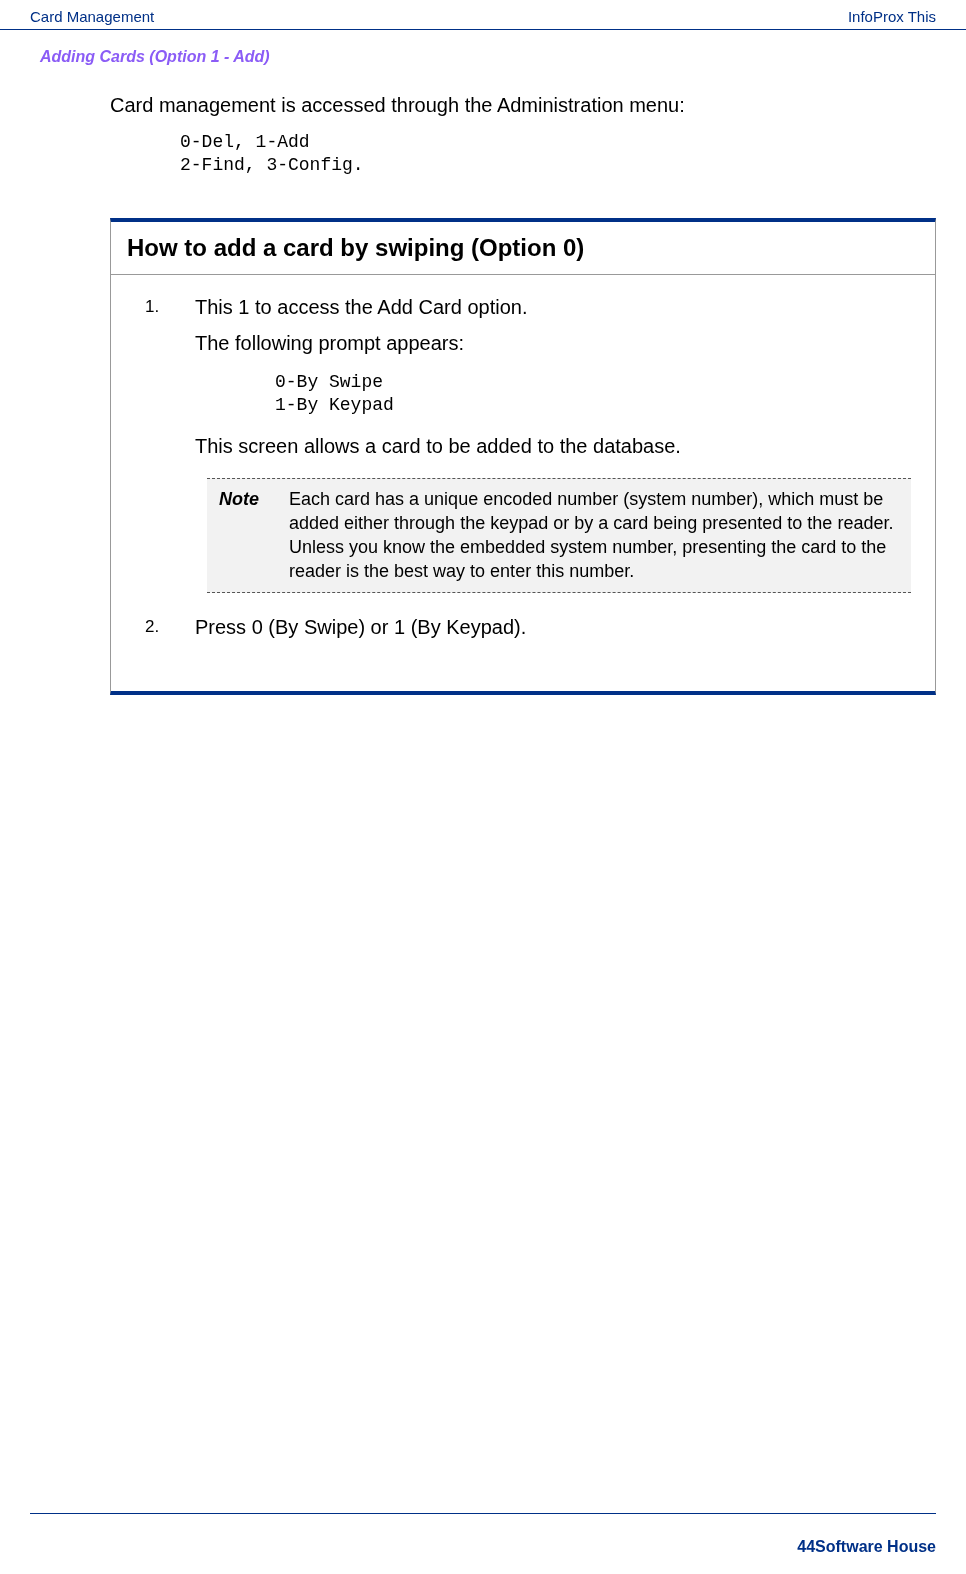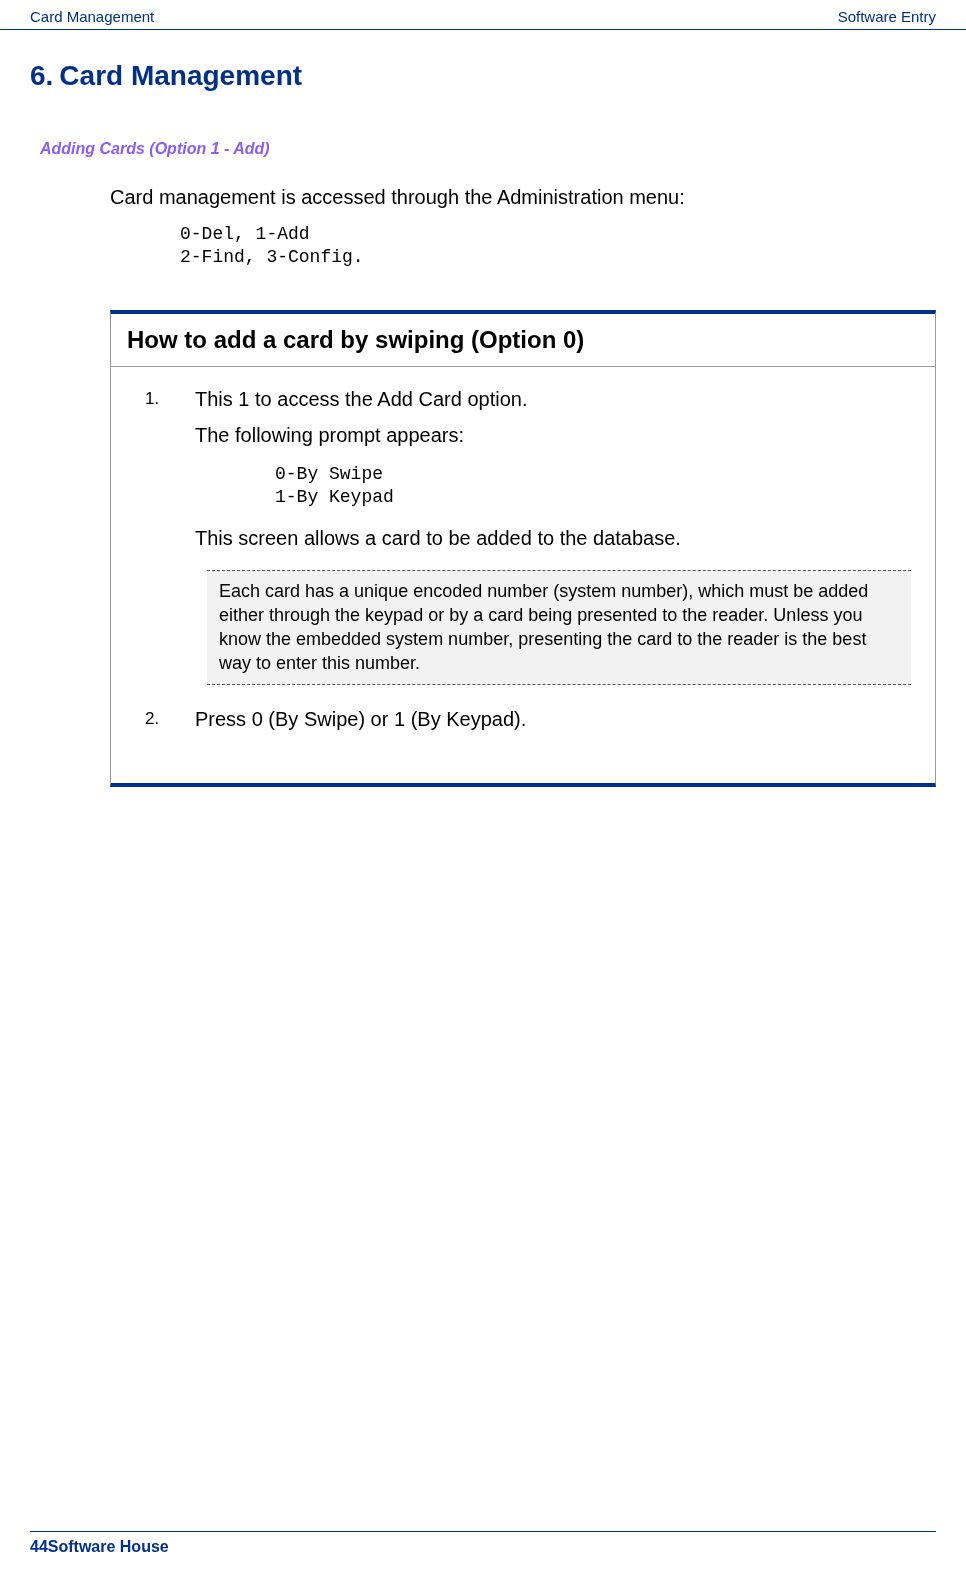--- a/index.html
+++ b/index.html
@@ -121,44 +121,41 @@
       flex: 1;
       font-size: 18px;
       line-height: 1.35;
     }
     .page-footer {
       position: absolute;
       bottom: 18px;
       left: 30px;
       right: 30px;
       border-top: 1px solid #003087;
-      padding-top: 6px;
+      padding-top: 24px;
       display: flex;
-      justify-content: flex-start;
+      justify-content: flex-end;
     }
     .page-footer span {
       color: #003087;
       font-weight: bold;
       font-size: 16px;
     }
     b { font-weight: normal; }
   </style>
 </head>
 <body>
 
 <div class="page-header">
   <span>Card Management</span>
-  <span>Software Entry</span>
+  <span>InfoProx This</span>
 </div>
 
 <div class="content">
 
-  <h1 class="chapter-title">
-    <span class="chapter-number">6.</span><span>Card Management</span>
-  </h1>
 
   <h2 class="section-title">Adding Cards (Option 1 - Add)</h2>
 
   <p class="intro">
     <span>Card management is accessed through the </span><b>Administration</b><span> menu:</span>
   </p>
 
   <div class="mono-block">0-Del, 1-Add
 2-Find, 3-Config.</div>
 
@@ -170,20 +167,21 @@
           <span>
             <span>This </span><b>1</b><span> to access the </span><b>Add Card</b><span> option.</span>
           </span>
           <div class="step-sub">The following prompt appears:</div>
           <div class="mono-inner">0-By Swipe
 1-By Keypad</div>
           <div class="step-sub">This screen allows a card to be added to the database.</div>
 
           <div class="note-table">
             <div class="note-row">
+              <div class="note-label">Note</div>
               <div class="note-text">
                 <span>Each card has a </span><b>unique encoded number</b><span> (system number), which must be added either through the keypad or by a card being presented to the reader.  Unless you know the embedded system number, presenting the card to the reader is the best way to enter this number.</span>
               </div>
             </div>
           </div>
         </li>
         <li>
           <span>Press 0 (By Swipe) or 1 (By Keypad).</span>
         </li>
       </ol>

